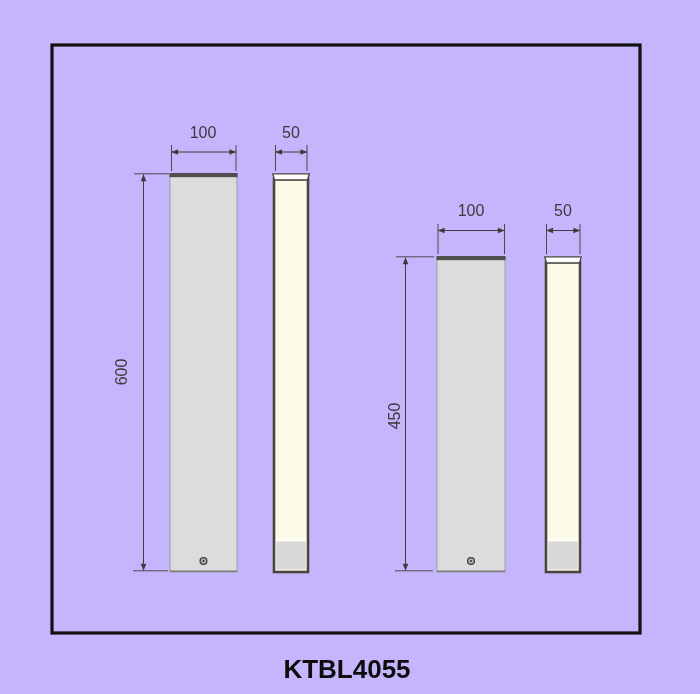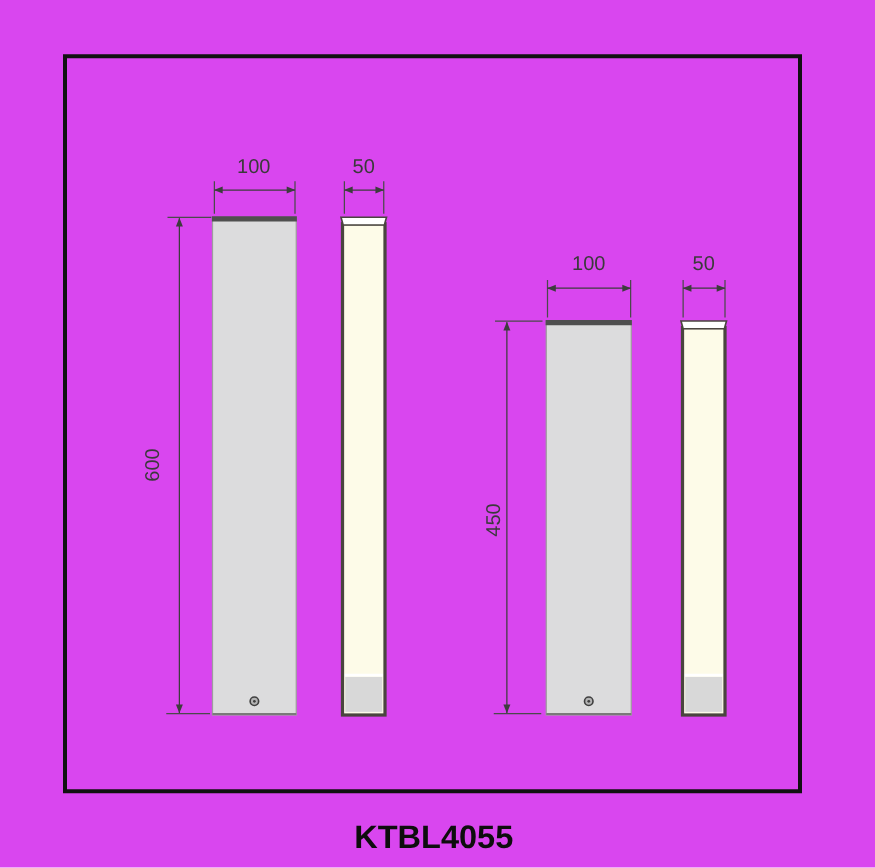--- a/index.html
+++ b/index.html
@@ -5,21 +5,21 @@
   html, body {
     margin: 0;
     padding: 0;
     background: #ffffff;
     font-family: "Liberation Sans", sans-serif;
   }
   .stage {
     position: relative;
     width: 700px;
     height: 694px;
-    background: #d946ef;
+    background: #c4b5fd;
     overflow: hidden;
   }
   svg { display: block; }
   .dim-line {
     stroke: #3d3d3d;
     stroke-width: 1;
     fill: none;
   }
   .ext-line {
     stroke: #4a4a4a;

